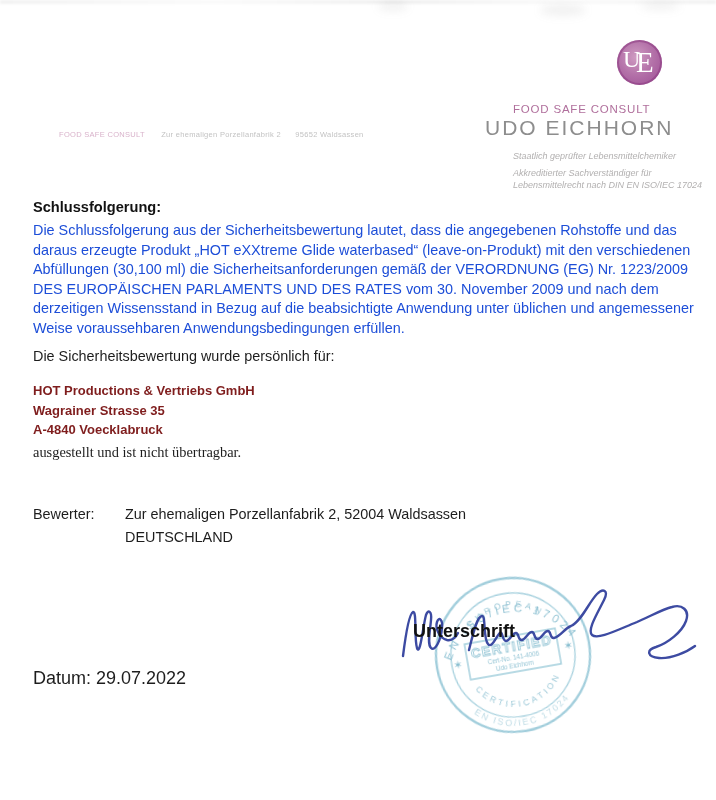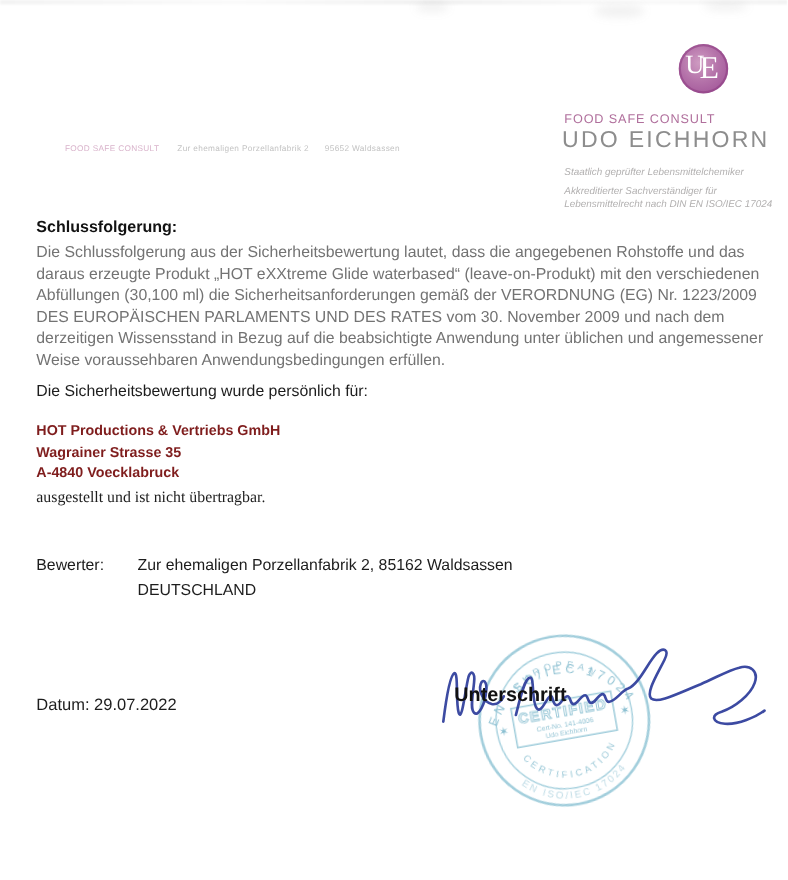--- a/index.html
+++ b/index.html
@@ -21,34 +21,34 @@
   
   .logo{position:absolute;left:617px;top:40px;width:45px;height:45px;border-radius:50%;
     background:radial-gradient(circle at 42% 38%, #cf9cc2 0%, #b472a9 45%, #9a4a92 100%);
     box-shadow:inset 0 0 0 2px rgba(140,60,130,.55);}
   .logo .u,.logo .e{position:absolute;color:#ffffff;font-family:"Liberation Serif", serif;line-height:1;}
   .logo .u{left:6px;top:7px;font-size:24px;}
   .logo .e{left:19px;top:8px;font-size:29px;}
 
   
   .brand{position:absolute;left:513px;top:103px;font-size:11.5px;letter-spacing:.8px;color:#b06f9c;white-space:nowrap;}
-  .consultant-name{position:absolute;left:511px;top:116px;font-size:21px;letter-spacing:2px;color:#8d8d8d;white-space:nowrap;}
+  .consultant-name{position:absolute;left:485px;top:116px;font-size:21px;letter-spacing:2px;color:#8d8d8d;white-space:nowrap;}
   .subtitle{position:absolute;left:513px;top:150px;font-size:9px;font-style:italic;color:#b2b0b0;line-height:12px;white-space:nowrap;}
   .subtitle .first{margin-bottom:5px;}
 
   
   .heading{position:absolute;left:33px;top:199px;font-size:14.6px;font-weight:bold;color:#121212;}
-  .para{position:absolute;left:33px;top:221px;width:676px;font-size:14.4px;line-height:19.5px;color:#737373;}
+  .para{position:absolute;left:33px;top:221px;width:676px;font-size:14.4px;line-height:19.5px;color:#1d4ed8;}
   .personal{position:absolute;left:33px;top:348px;font-size:14.4px;}
   .recipient{position:absolute;left:33px;top:381px;font-size:13px;font-weight:bold;line-height:19.5px;color:#7f1d1d;}
   .issued{position:absolute;left:33px;top:444px;font-size:14.4px;font-family:Liberation Serif, serif;}
   .bewerter{position:absolute;left:33px;top:503px;font-size:14.4px;line-height:22.5px;}
   .bewerter .label{position:absolute;left:0;top:0;text-align:right;}
   .bewerter .lines{position:absolute;left:92px;top:0;width:420px;white-space:nowrap;}
-  .date-line{position:absolute;left:33px;top:632px;font-size:15px;}
+  .date-line{position:absolute;left:33px;top:668px;font-size:18px;}
   .sig-label{position:absolute;left:413px;top:621px;font-size:18px;font-weight:600;color:#111111;}
 
   .stamp{position:absolute;left:430px;top:570px;opacity:.82;}
   .signature{position:absolute;left:395px;top:578px;}
 </style>
 </head>
 <body>
 
 <div class="page">
 
@@ -84,21 +84,21 @@
     <div>HOT Productions &amp; Vertriebs GmbH</div>
     <div>Wagrainer Strasse 35</div>
     <div>A-4840 Voecklabruck</div>
   </div>
 
   <div class="issued">ausgestellt und ist nicht übertragbar.</div>
 
   <div class="bewerter">
     <div class="label">Bewerter:</div>
     <div class="lines">
-      <div>Zur ehemaligen Porzellanfabrik 2, 85162 Waldsassen</div>
+      <div>Zur ehemaligen Porzellanfabrik 2, 52004 Waldsassen</div>
       <div>DEUTSCHLAND</div>
     </div>
   </div>
 
   <div class="date-line">Datum: 29.07.2022</div>
 
   <svg class="stamp" width="166" height="170" viewBox="0 0 166 170">
     <defs>
       <path id="arcOuterTop" d="M 14.1,96 A 69 69 0 0 1 149.9,96" fill="none"></path>
       <path id="arcInnerTop" d="M 38.7,59 A 50 50 0 0 1 125.3,59" fill="none"></path>

